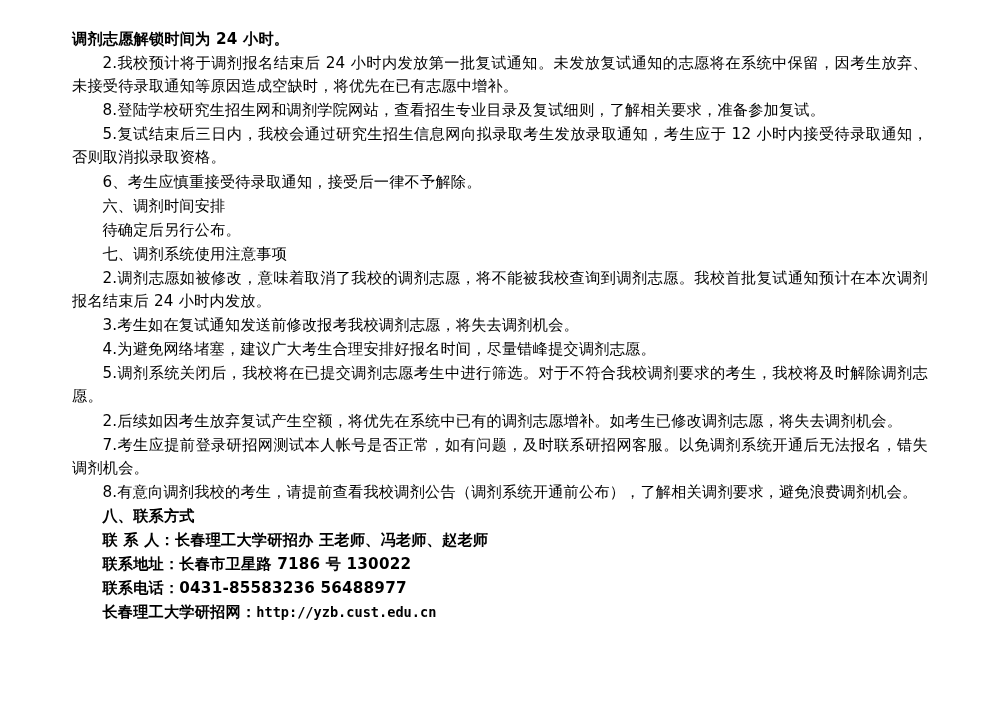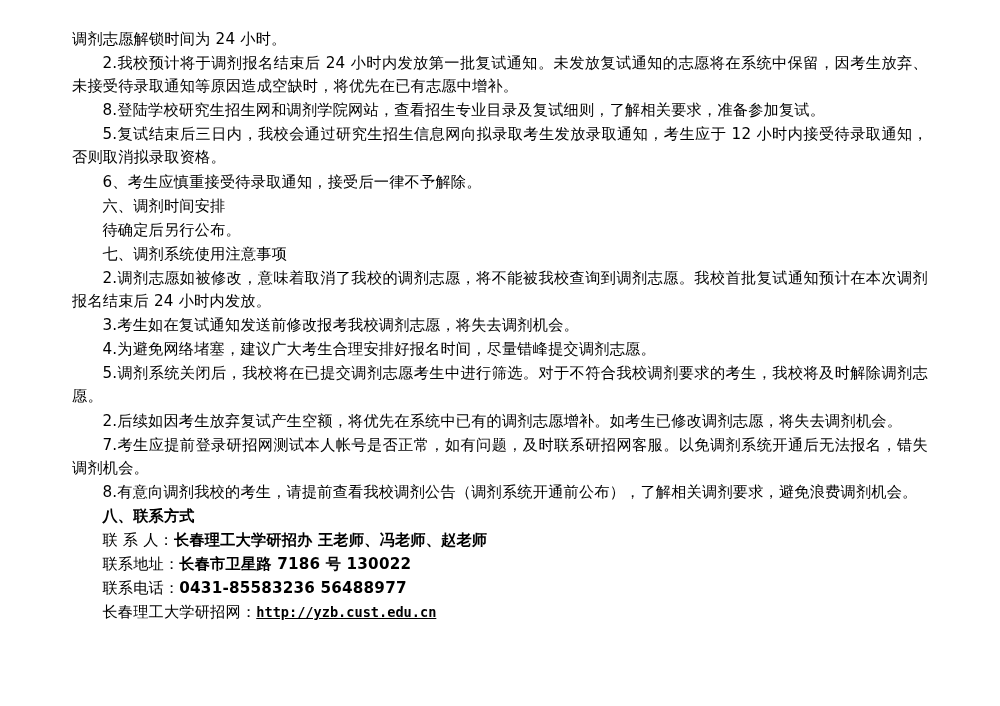--- a/index.html
+++ b/index.html
@@ -29,37 +29,37 @@
   .para {
     margin: 0 0 1px 0;
     text-align: justify;
     text-justify: inter-ideograph;
   }
   .indent {
     text-indent: 2em;
   }
   .noindent {
     text-indent: 0;
+    font-weight: bold;
   }
   .bold {
     font-weight: bold;
   }
   .contact-line {
     text-indent: 2em;
     margin: 0 0 1px 0;
     font-weight: bold;
   }
   .contact-line .lbl {
-    font-weight: normal;
+    font-weight: bold;
   }
   .mono {
     font-family: "DejaVu Sans Mono", "Liberation Mono", monospace;
     font-size: 13.6px;
     letter-spacing: 0;
-    text-decoration: underline;
   }
   .spacer-note {
     margin-top: 22px;
   }
 </style>
 </head>
 <body>
 
 <div class="page">
   <div class="doc">

